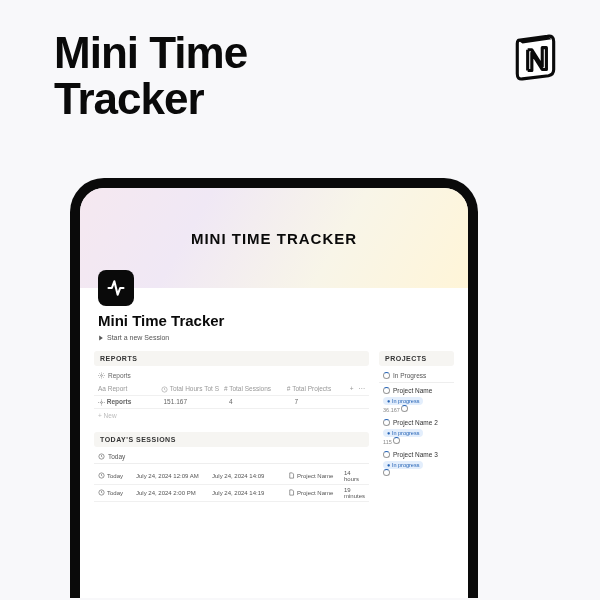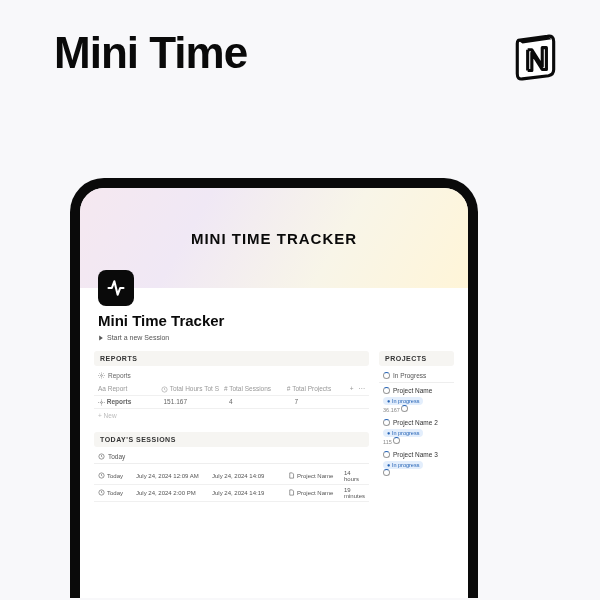--- a/index.html
+++ b/index.html
@@ -34,20 +34,21 @@
 .proj .pstat{font-size:5.5px;color:#888}
 .ring{width:7px;height:7px;border:1.2px solid #999;border-top-color:#2563b5;border-radius:50%;display:inline-block}
 .ico{width:7px;height:7px;flex-shrink:0}
 .space{height:10px}
 </style>
 </head>
 <body>
 
 <div class="hero-title">
   <div>Mini Time</div>
+  <div>Tracker</div>
 </div>
 
 <div class="notion-logo">
 <svg viewBox="0 0 50 50">
       <path d="M8 10 L36 6 Q42 5 42 11 L42 38 Q42 43 37 44 L12 47 Q7 48 7 42 L7 13 Q7 11 8 10 Z" fill="#fff" stroke="#0a0a0a" stroke-width="3"></path>
       <path d="M8 10 L36 6 L40 9 L12 13 Z" fill="#0a0a0a"></path>
       <path d="M17 19 L17 39 M17 19 L21 19 L31 35 L31 17 L35 17 L35 38 L31 38 L21 22 L21 39 L17 39" fill="none" stroke="#0a0a0a" stroke-width="3" stroke-linejoin="round"></path>
     </svg>
 </div>
 

